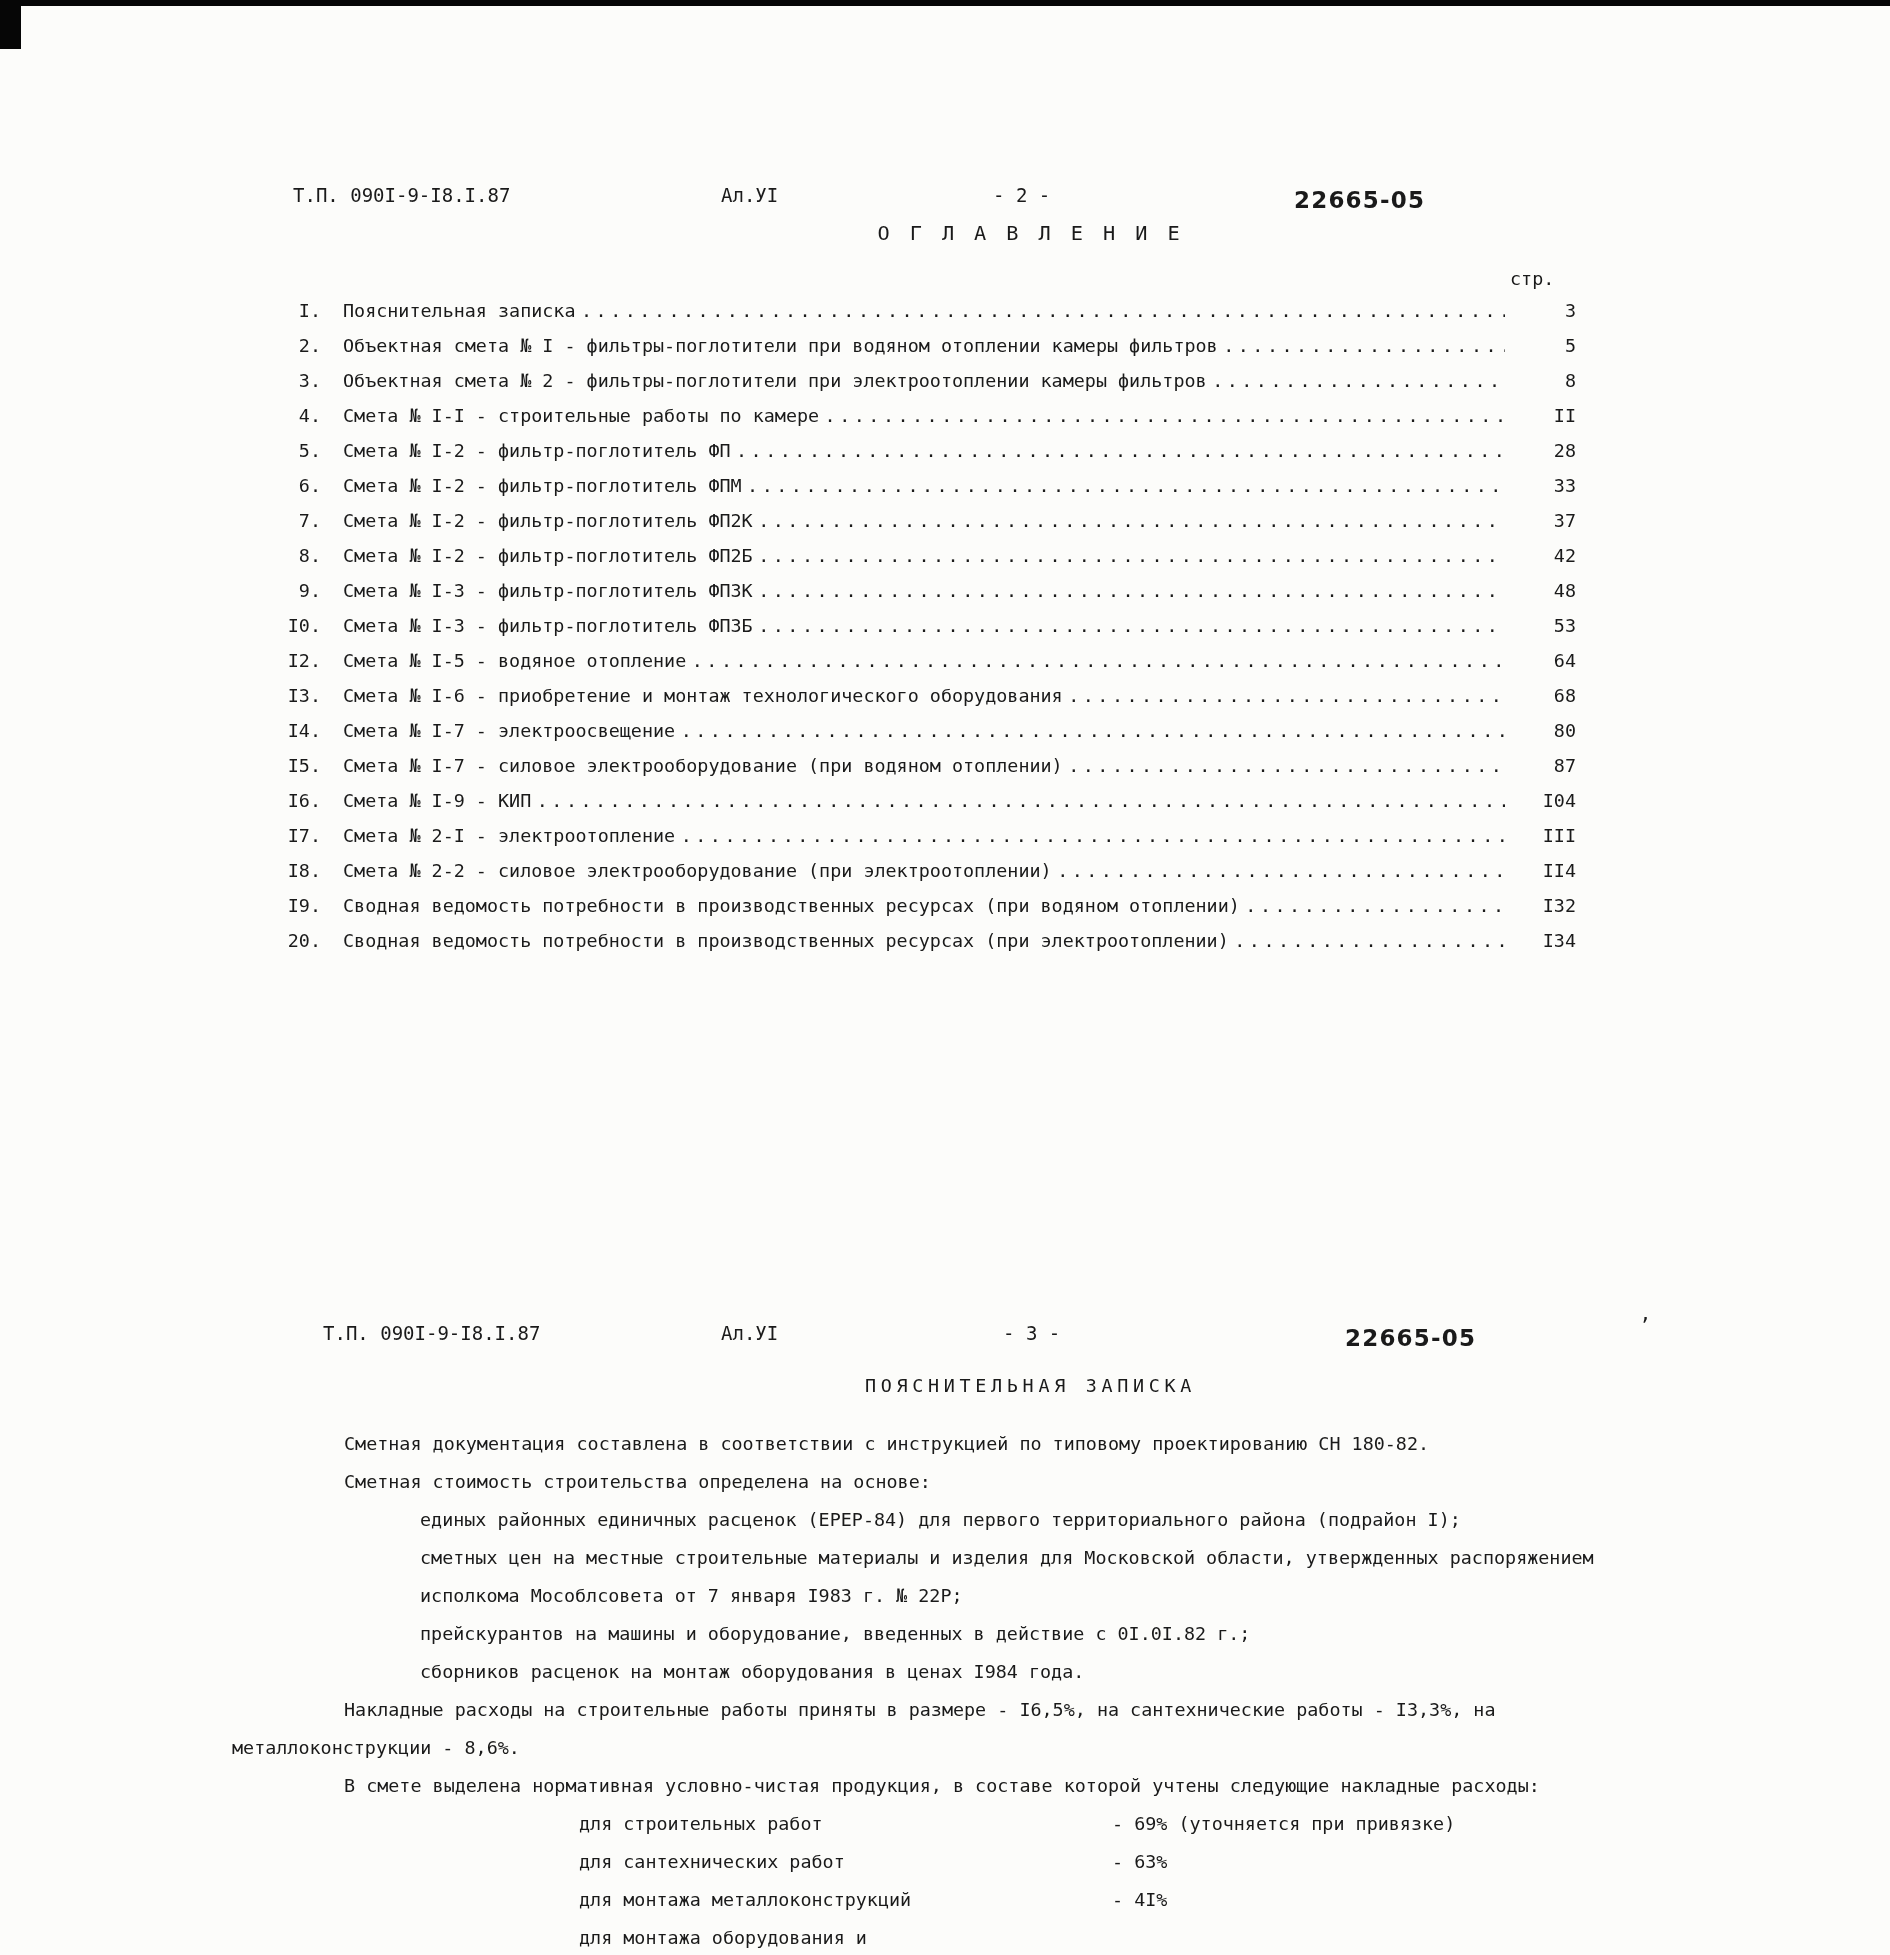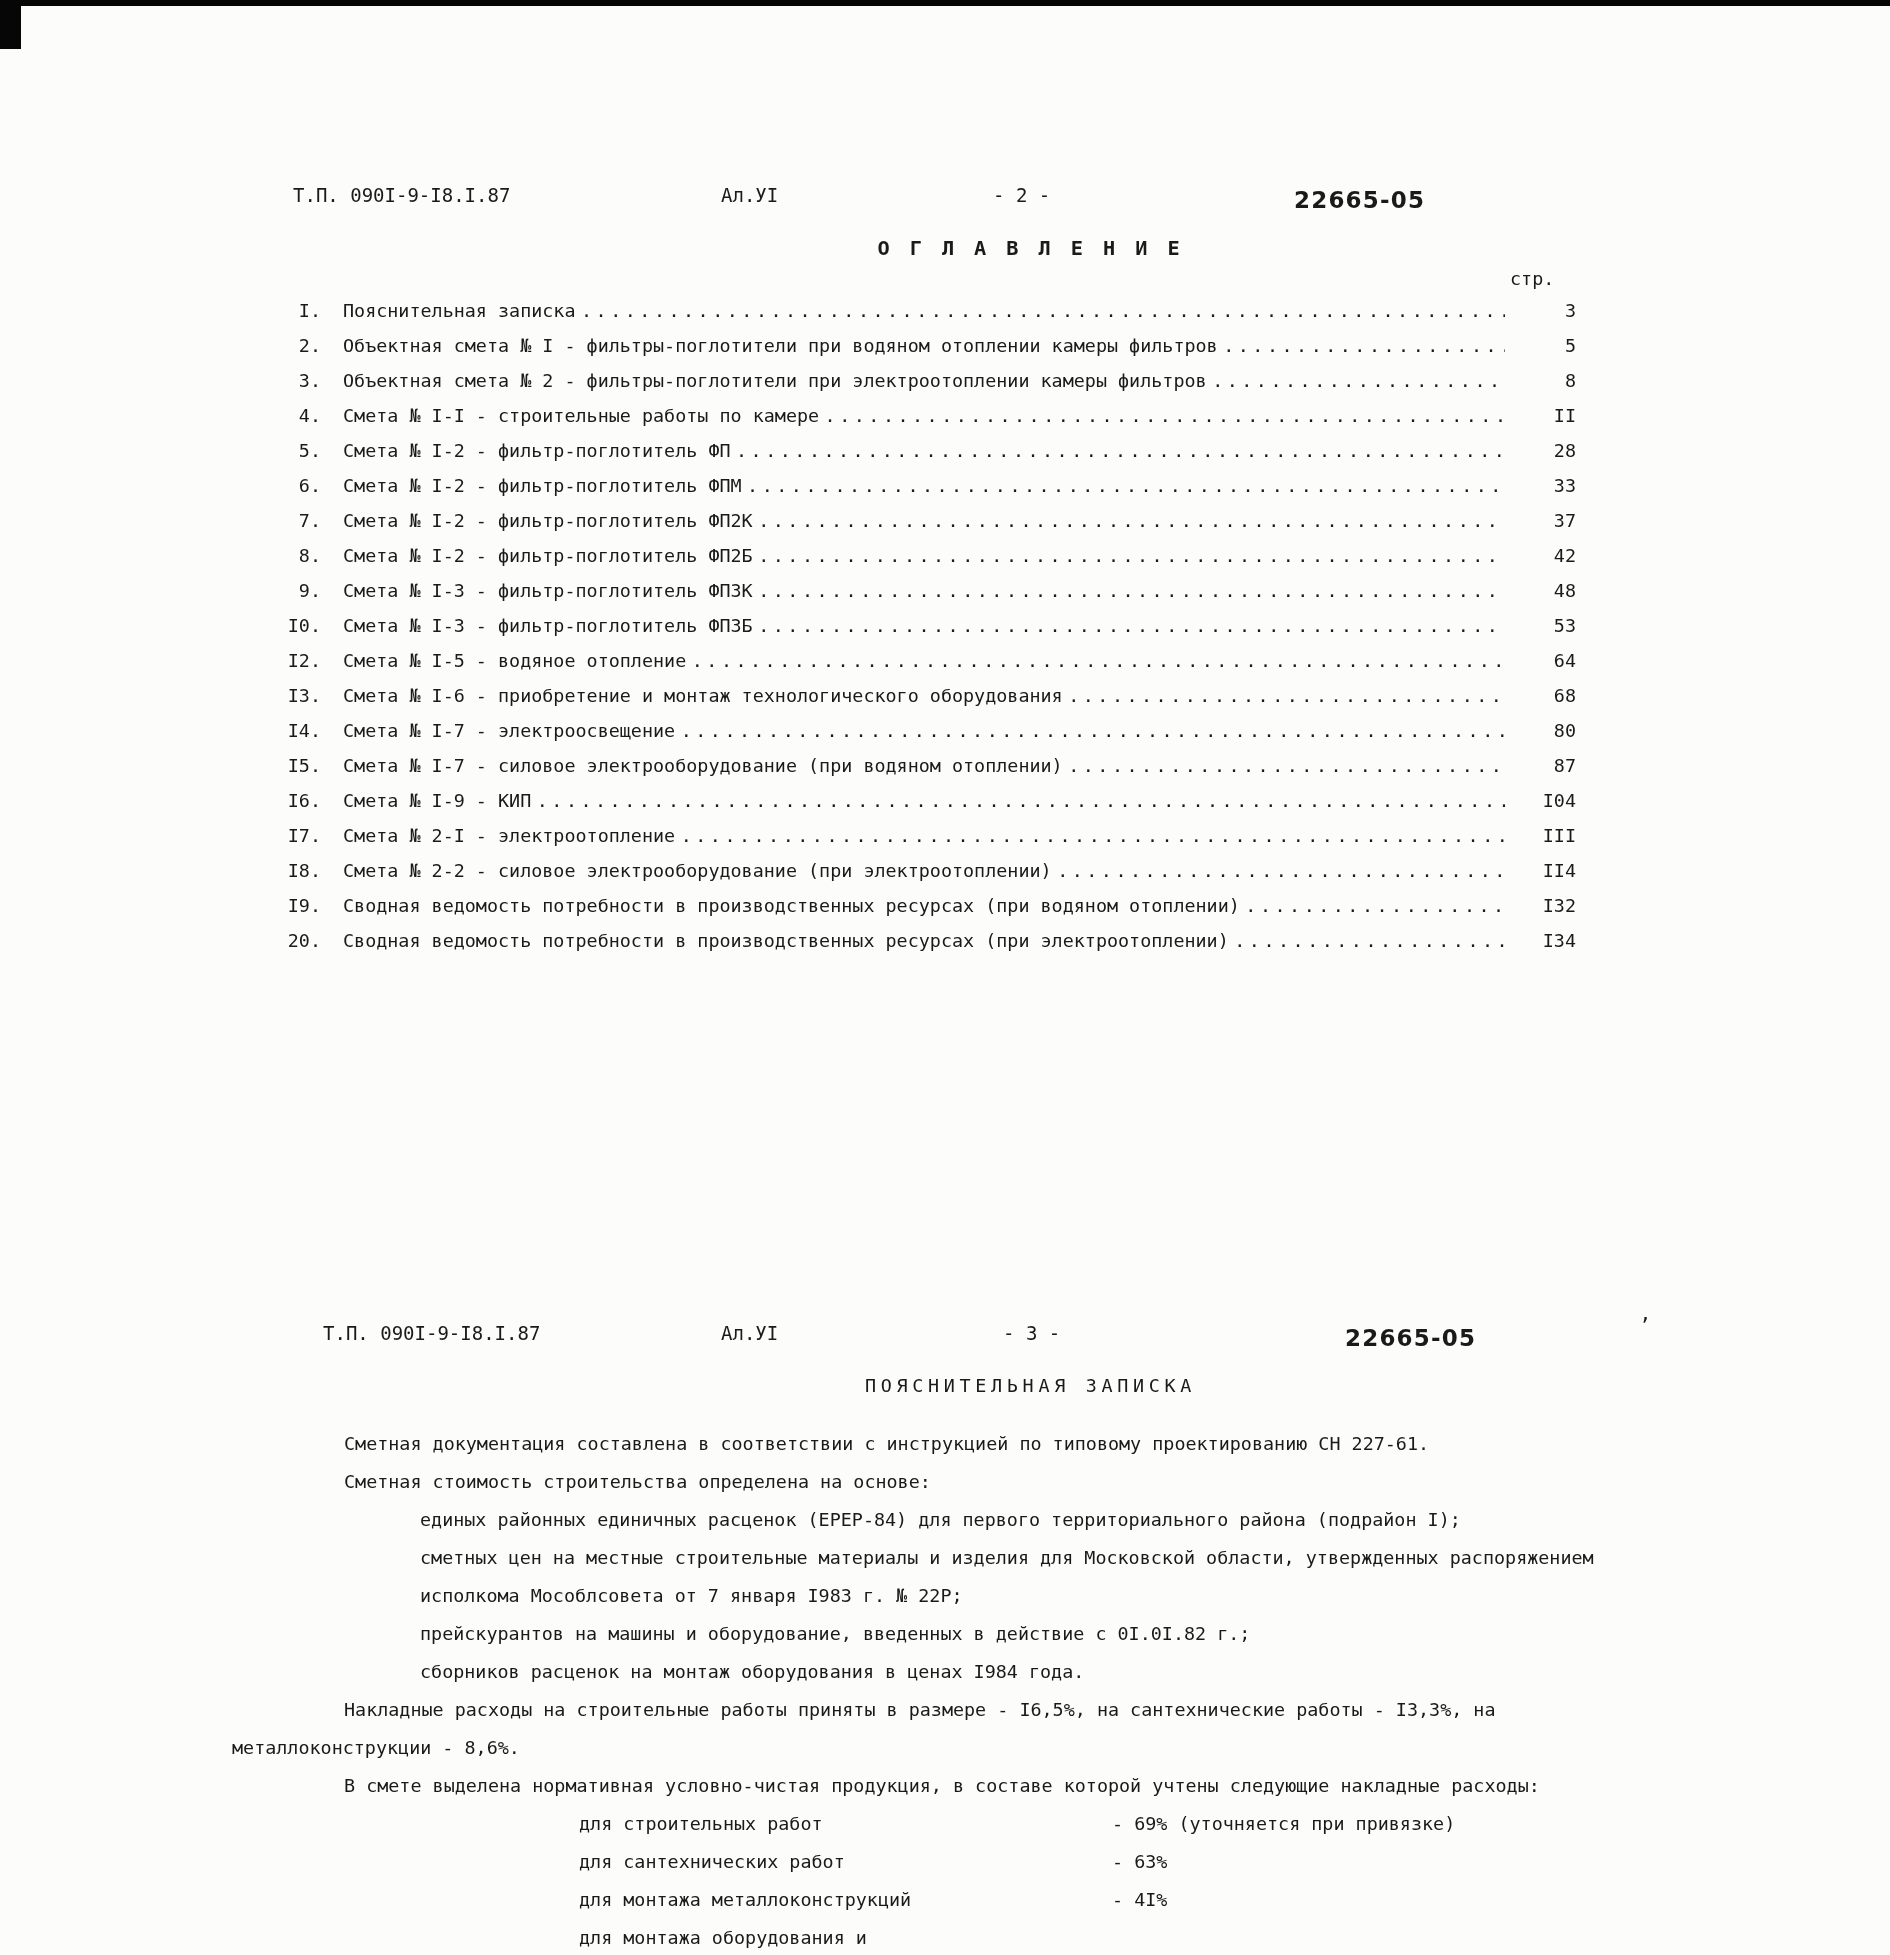--- a/index.html
+++ b/index.html
@@ -13,21 +13,21 @@
   }
   
   .edge-top { position:absolute; top:0; left:0; width:1891px; height:6.3px; background:#060606; }
   .corner-tl { position:absolute; top:0; left:0; width:21px; height:49px; background:#060606; }
 
   .abs { position:absolute; white-space:nowrap; }
   .hdr { font-size:19px; }
   .inv { font-family:"DejaVu Sans","Liberation Sans",sans-serif; font-weight:700; font-size:23px; letter-spacing:1.2px; }
 
   .center-line { position:absolute; left:274px; width:1513px; text-align:center; }
-  .toc-title { top:236px; font-size:20.3px; letter-spacing:3.9px; font-weight:700; }
+  .toc-title { top:221px; font-size:20.3px; letter-spacing:3.9px; font-weight:400; }
   .note-title { top:1375px; font-size:18.4px; letter-spacing:4.7px; }
 
   .toc { position:absolute; left:274px; top:300px; width:1302px; font-size:18.4px; }
   .toc-row { display:flex; align-items:baseline; height:35px; }
   .toc-num { width:47px; text-align:right; flex:0 0 auto; }
   .toc-label { margin-left:22px; flex:0 0 auto; white-space:nowrap; }
   .toc-dots { flex:1 1 auto; overflow:hidden; white-space:nowrap; margin:0 5.5px; }
   .toc-dots::before {
     content:"........................................................................................................................................................";
     letter-spacing:3.5px;
@@ -181,21 +181,21 @@
 
   <span class="abs hdr" style="left:323px; top:1322px;">Т.П.  090I-9-I8.I.87</span>
   <span class="abs hdr" style="left:721px; top:1322px;">Ал.УІ</span>
   <span class="abs hdr" style="left:1003px; top:1322px;">- 3 -</span>
   <span class="abs inv" style="left:1345px; top:1325px;">22665-05</span>
   <span class="abs stray-mark">’</span>
 
   <div class="center-line note-title abs">ПОЯСНИТЕЛЬНАЯ ЗАПИСКА</div>
 
   <div class="body-block">
-    <p>Сметная документация составлена в соответствии с инструкцией по типовому проектированию СН 227-61.</p>
+    <p>Сметная документация составлена в соответствии с инструкцией по типовому проектированию СН 180-82.</p>
     <p>Сметная стоимость строительства определена на основе:</p>
 
     <div class="basis">
         <p>единых районных единичных расценок (ЕРЕР-84) для первого территориального района (подрайон I);</p>
         <p>сметных цен на местные строительные материалы и изделия для Московской области, утвержденных распоряжением исполкома Мособлсовета от 7 января I983 г. № 22Р;</p>
         <p>прейскурантов на машины  и  оборудование, введенных в действие с 0I.0I.82 г.;</p>
         <p>сборников расценок на монтаж оборудования в ценах I984 года.</p>
       </div>
 
     <p>Накладные расходы на строительные работы приняты  в размере - I6,5%, на сантехнические работы - I3,3%, на металлоконструкции - 8,6%.</p>

